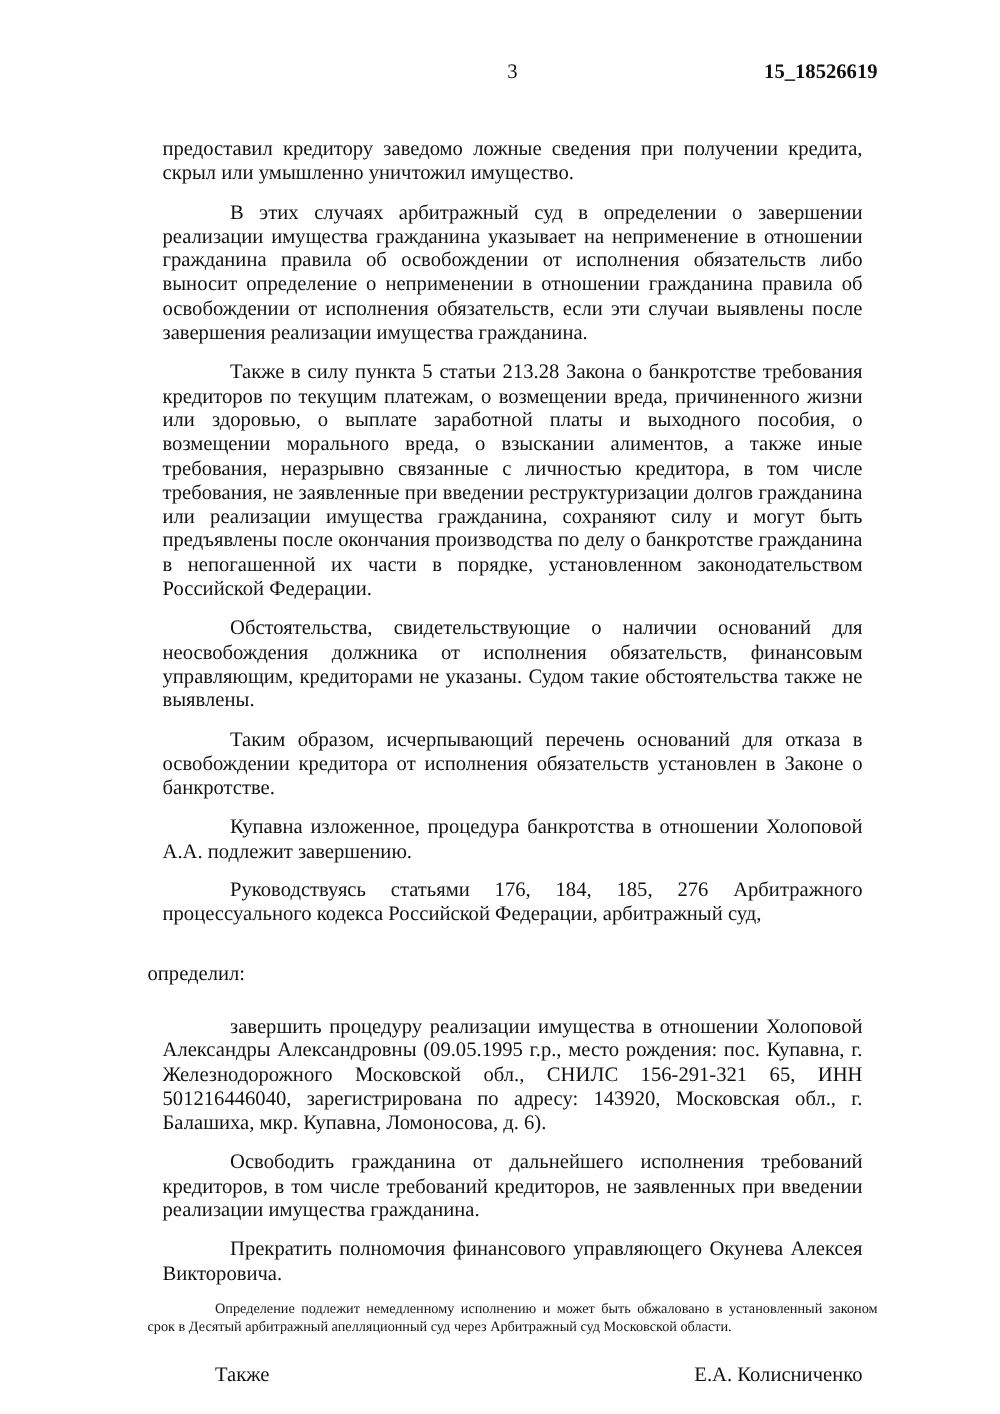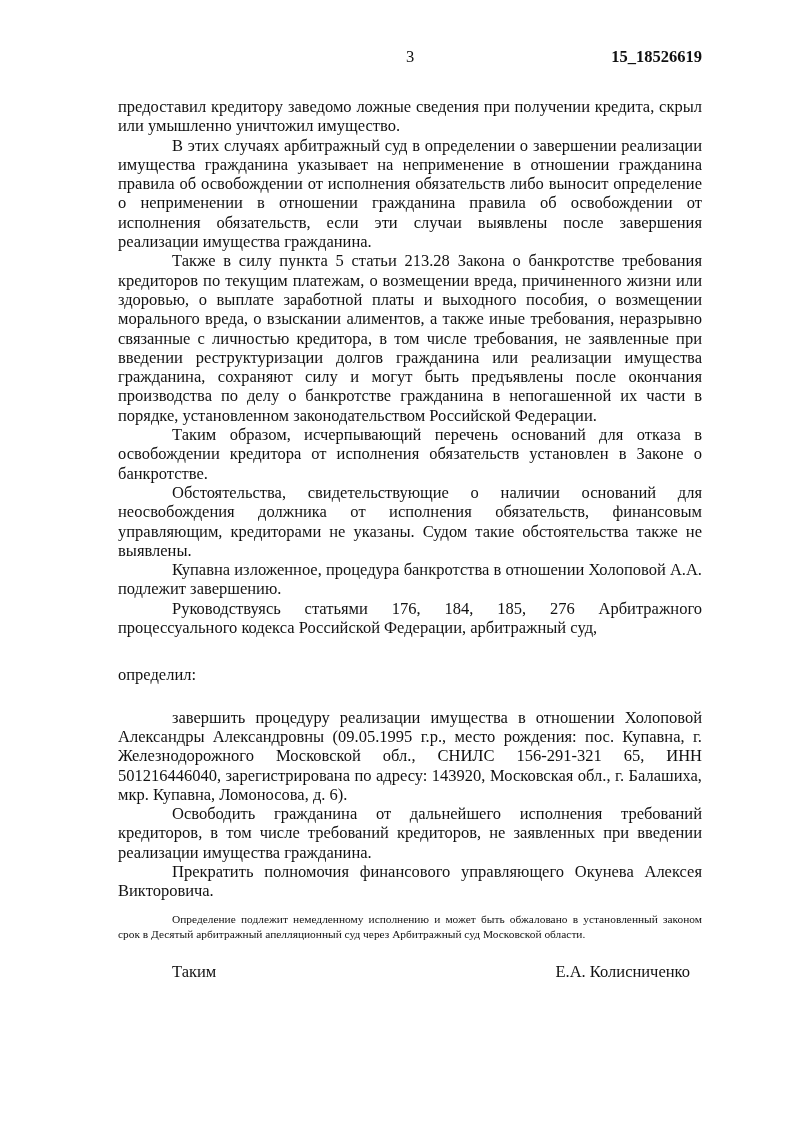--- a/index.html
+++ b/index.html
@@ -37,21 +37,21 @@
     }
     .content {
       position: absolute;
       top: 97px;
       left: 118px;
       width: 584px;
       font-size: 16.5px;
       line-height: 19.3px;
     }
     .para {
-      margin: 0;
+      margin: 12px;
       text-align: justify;
       text-indent: 54px;
     }
     .para.no-indent {
       text-indent: 0;
     }
     .decision-heading {
       margin: 28px 0 23px 0;
       text-indent: 0;
     }
@@ -84,30 +84,30 @@
 
 <div class="page-header">
   <span class="page-number">3</span>
   <span class="case-number">15_18526619</span>
 </div>
 
 <div class="content">
   <p class="para no-indent">предоставил кредитору заведомо ложные сведения при получении кредита, скрыл или умышленно уничтожил имущество.</p>
   <p class="para">В этих случаях арбитражный суд в определении о завершении реализации имущества гражданина указывает на неприменение в отношении гражданина правила об освобождении от исполнения обязательств либо выносит определение о неприменении в отношении гражданина правила об освобождении от исполнения обязательств, если эти случаи выявлены после завершения реализации имущества гражданина.</p>
   <p class="para">Также в силу пункта 5 статьи 213.28 Закона о банкротстве требования кредиторов по текущим платежам, о возмещении вреда, причиненного жизни или здоровью, о выплате заработной платы и выходного пособия, о возмещении морального вреда, о взыскании алиментов, а также иные требования, неразрывно связанные с личностью кредитора, в том числе требования, не заявленные при введении реструктуризации долгов гражданина или реализации имущества гражданина, сохраняют силу и могут быть предъявлены после окончания производства по делу о банкротстве гражданина в непогашенной их части в порядке, установленном законодательством Российской Федерации.</p>
+  <p class="para">Обстоятельства, свидетельствующие о наличии оснований для неосвобождения должника от исполнения обязательств, финансовым управляющим, кредиторами не указаны. Судом такие обстоятельства также не выявлены.</p>
   <p class="para">Таким образом, исчерпывающий перечень оснований для отказа в освобождении кредитора от исполнения обязательств установлен в Законе о банкротстве.</p>
-  <p class="para">Обстоятельства, свидетельствующие о наличии оснований для неосвобождения должника от исполнения обязательств, финансовым управляющим, кредиторами не указаны. Судом такие обстоятельства также не выявлены.</p>
   <p class="para">Купавна изложенное, процедура банкротства в отношении Холоповой А.А. подлежит завершению.</p>
   <p class="para">Руководствуясь статьями 176, 184, 185, 276 Арбитражного процессуального кодекса Российской Федерации, арбитражный суд,</p>
 
   <p class="para decision-heading">определил:</p>
 
   <p class="para">завершить процедуру реализации имущества в отношении Холоповой Александры Александровны (09.05.1995 г.р., место рождения: пос. Купавна, г. Железнодорожного Московской обл., СНИЛС 156-291-321 65, ИНН 501216446040, зарегистрирована по адресу: 143920, Московская обл., г. Балашиха, мкр. Купавна, Ломоносова, д. 6).</p>
   <p class="para">Освободить гражданина от дальнейшего исполнения требований кредиторов, в том числе требований кредиторов, не заявленных при введении реализации имущества гражданина.</p>
   <p class="para">Прекратить полномочия финансового управляющего Окунева Алексея Викторовича.</p>
 
   <p class="appeal-note">Определение подлежит немедленному исполнению и может быть обжаловано в установленный законом срок в Десятый арбитражный апелляционный суд через Арбитражный суд Московской области.</p>
 
   <div class="signature-row">
-    <span class="signature-role">Таким</span>
+    <span class="signature-role">Также</span>
     <span class="signature-name">Е.А. Колисниченко</span>
   </div>
 </div>
 
 </body></html>

